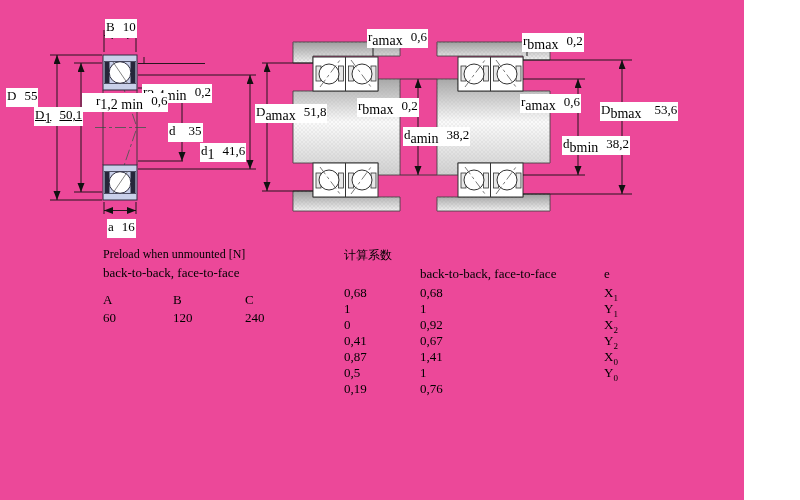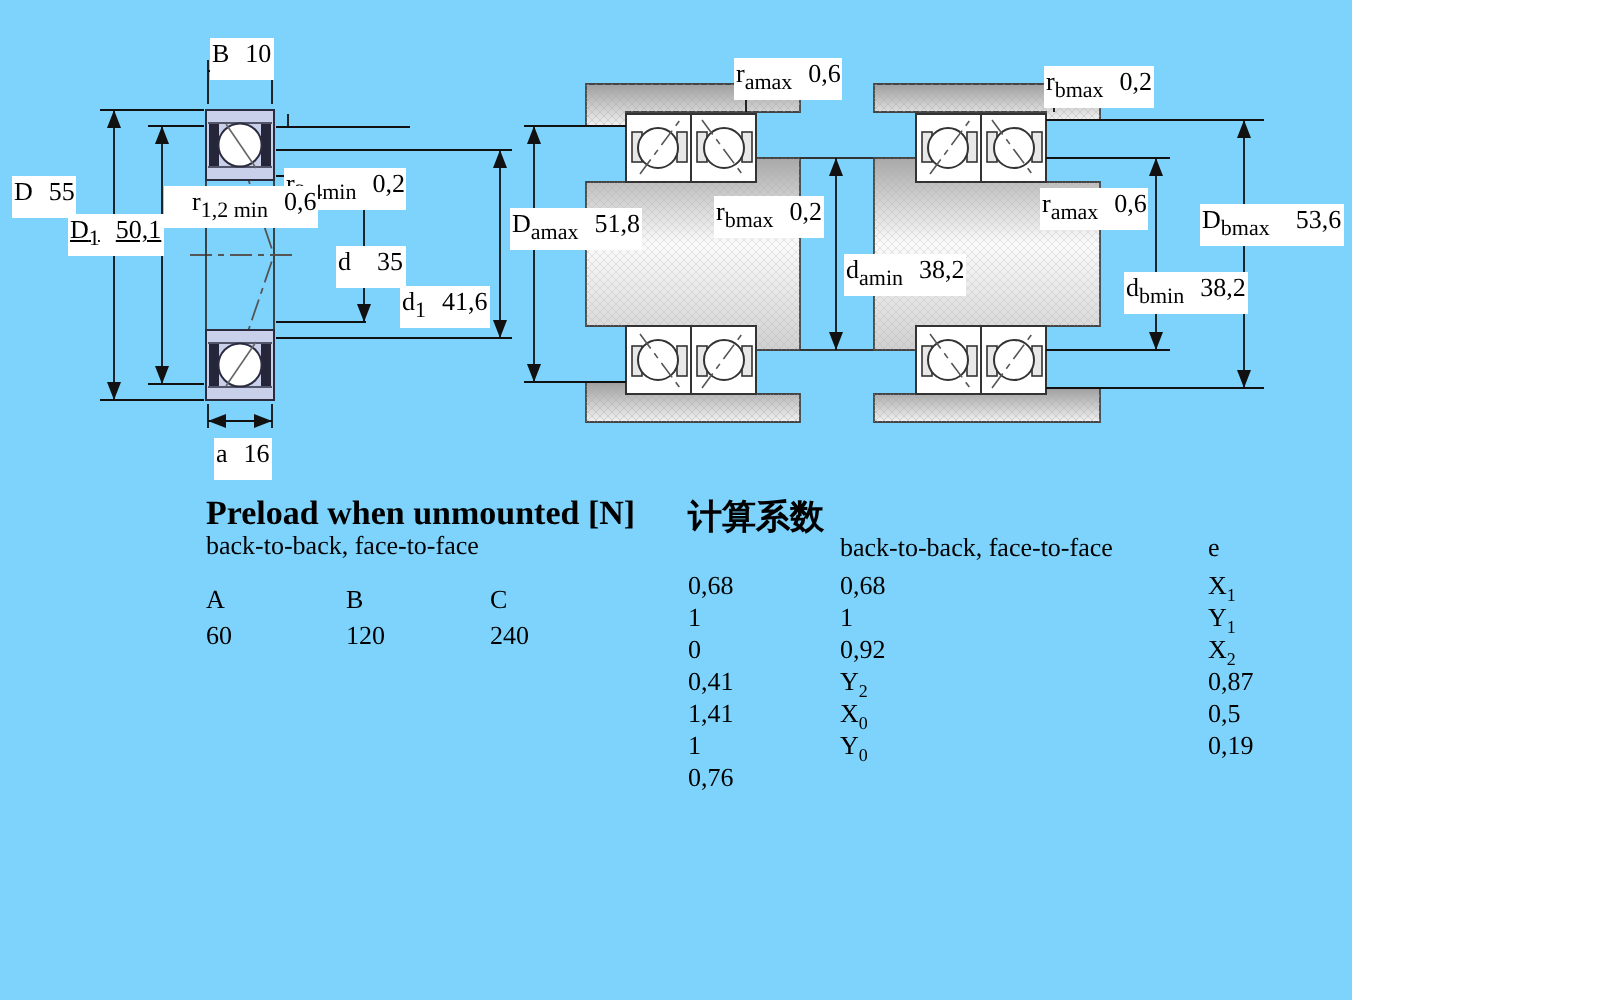--- a/index.html
+++ b/index.html
@@ -1,24 +1,24 @@
 <!DOCTYPE html>
 <html><head>
 <meta charset="utf-8">
 <style>
   html,body{margin:0;padding:0;background:#fff;}
-  .screen{position:relative;width:676px;height:500px;background:#7dd3fc;overflow:hidden;
+  .screen{position:relative;width:744px;height:500px;background:#ec4899;overflow:hidden;
           font-family:"Liberation Serif",serif;color:#000;}
   svg.drawing{position:absolute;left:0;top:0;}
   .dim{position:absolute;background:#fff;font-size:13px;line-height:15px;
        white-space:nowrap;padding:0 1px;}
-  .dim sub{font-size:11px;}
+  .dim sub{font-size:14px;}
   .dim .val{margin-left:8px;}
   .dim.wide .val{margin-left:13px;}
-  .tbl-title{position:absolute;font-size:17px;font-weight:bold;white-space:nowrap;}
+  .tbl-title{position:absolute;font-size:12px;font-weight:normal;white-space:nowrap;}
   .tbl-sub{position:absolute;font-size:13px;white-space:nowrap;}
   .pgrid{position:absolute;display:grid;grid-template-columns:70px 72px 60px;
          grid-template-rows:18px 16px;font-size:13px;}
   .fgrid{position:absolute;display:grid;grid-template-columns:76px 184px 170px;
          grid-template-rows:19px repeat(7,16px);font-size:13px;}
   .cell{white-space:nowrap;}
   .cell sub{font-size:9px;}
 </style>
 </head>
 <body>
@@ -190,21 +190,21 @@
 
   <div class="dim" style="left:367px;top:29px;">
     <span>r</span><sub>amax</sub><span class="val">0,6</span>
   </div>
   <div class="dim" style="left:255px;top:104px;">
     <span>D</span><sub>amax</sub><span class="val">51,8</span>
   </div>
   <div class="dim" style="left:357px;top:98px;">
     <span>r</span><sub>bmax</sub><span class="val">0,2</span>
   </div>
-  <div class="dim" style="left:422px;top:127px;">
+  <div class="dim" style="left:403px;top:127px;">
     <span>d</span><sub>amin</sub><span class="val">38,2</span>
   </div>
 
   <div class="dim" style="left:522px;top:33px;">
     <span>r</span><sub>bmax</sub><span class="val">0,2</span>
   </div>
   <div class="dim" style="left:520px;top:94px;">
     <span>r</span><sub>amax</sub><span class="val">0,6</span>
   </div>
   <div class="dim wide" style="left:600px;top:102px;">
@@ -237,20 +237,21 @@
     <div class="cell"><span>X</span><sub>1</sub></div>
     <div class="cell">1</div>
     <div class="cell">1</div>
 
     <div class="cell"><span>Y</span><sub>1</sub></div>
     <div class="cell">0</div>
     <div class="cell">0,92</div>
 
     <div class="cell"><span>X</span><sub>2</sub></div>
     <div class="cell">0,41</div>
+    <div class="cell">0,67</div>
 
     <div class="cell"><span>Y</span><sub>2</sub></div>
     <div class="cell">0,87</div>
     <div class="cell">1,41</div>
 
     <div class="cell"><span>X</span><sub>0</sub></div>
     <div class="cell">0,5</div>
     <div class="cell">1</div>
 
     <div class="cell"><span>Y</span><sub>0</sub></div>

